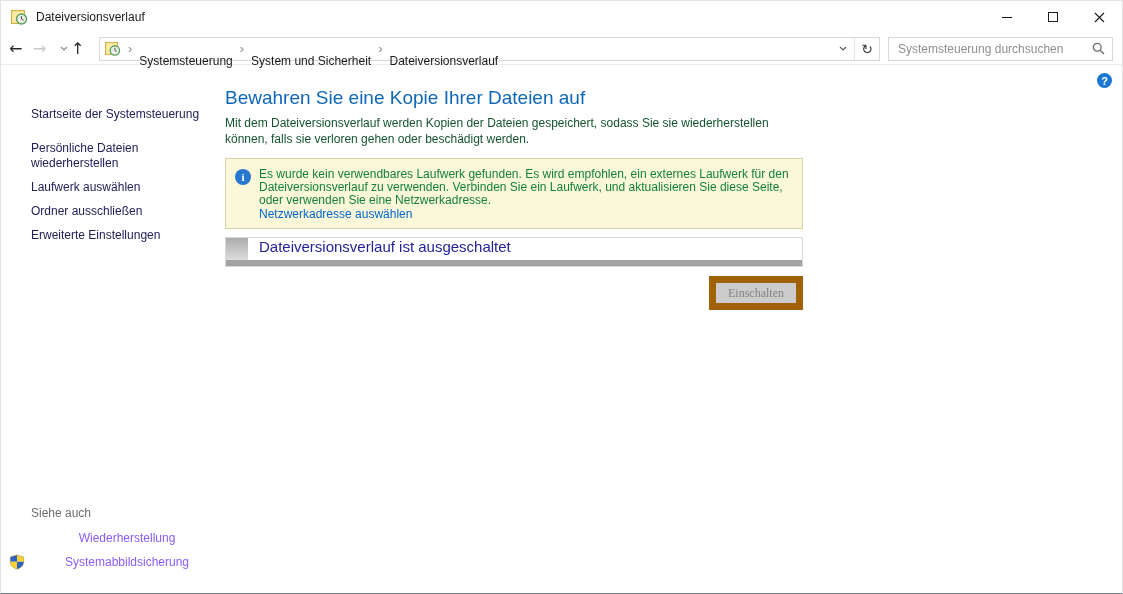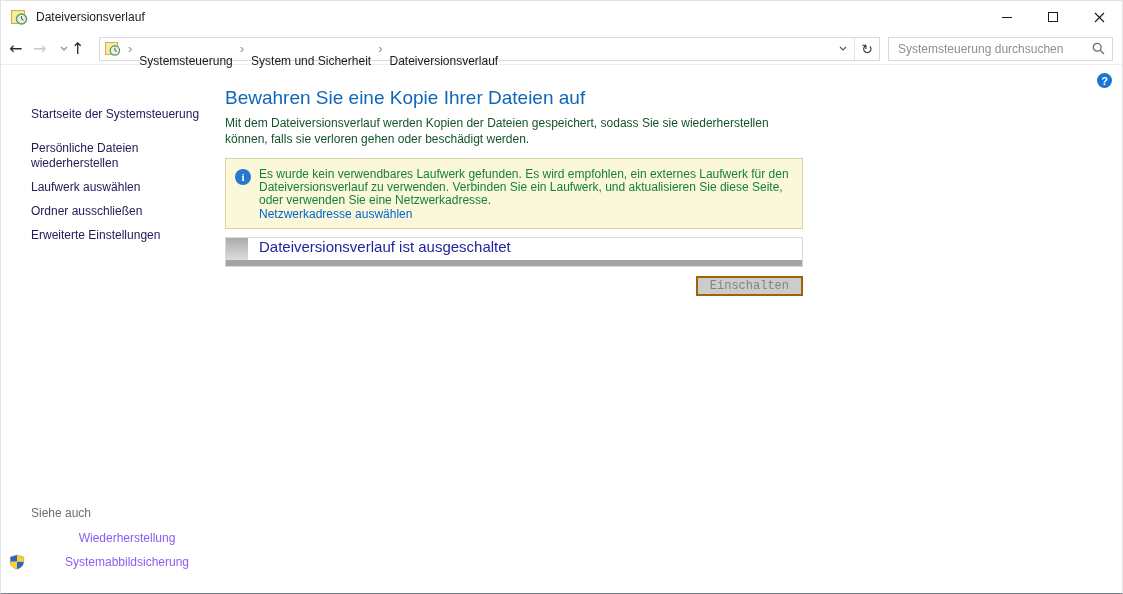--- a/index.html
+++ b/index.html
@@ -94,22 +94,22 @@
   .gray-square { width:22px; align-self:stretch; background:linear-gradient(#ababab,#dcdcdc); flex:none; }
   .section-title { font-size:15px; color:#23239b; margin-left:11px; white-space:nowrap; }
   .section-body { padding:15px 12px 6px 22px; min-height:70px; }
   .srow { display:flex; margin-bottom:9px; }
   .srow-label { width:144px; flex:none; color:#1a1a1a; }
   .srow-value { color:#1a1a1a; }
   .srow-value.italic { font-style:italic; }
 
   .button-row { width:578px; display:flex; justify-content:flex-end; margin-top:9px; }
   .btn-disabled {
-    min-width:94px; height:20px; background:#cccccc; border:2px solid #a16207; color:#838383;
-    font-family:Liberation Mono, monospace; font-size:12px; padding:0 12px;
+    min-width:94px; height:34px; background:#cccccc; border:7px solid #a16207; color:#838383;
+    font-family:Liberation Serif, serif; font-size:12px; padding:0 12px;
   }
 </style>
 </head>
 <body>
 
 <div class="window">
 
   <div class="titlebar">
     <svg class="app-icon" viewBox="0 0 17 15">
       <rect x="0.5" y="0.5" width="13" height="13" fill="#f6dd7f" stroke="#cdb04a"></rect>

